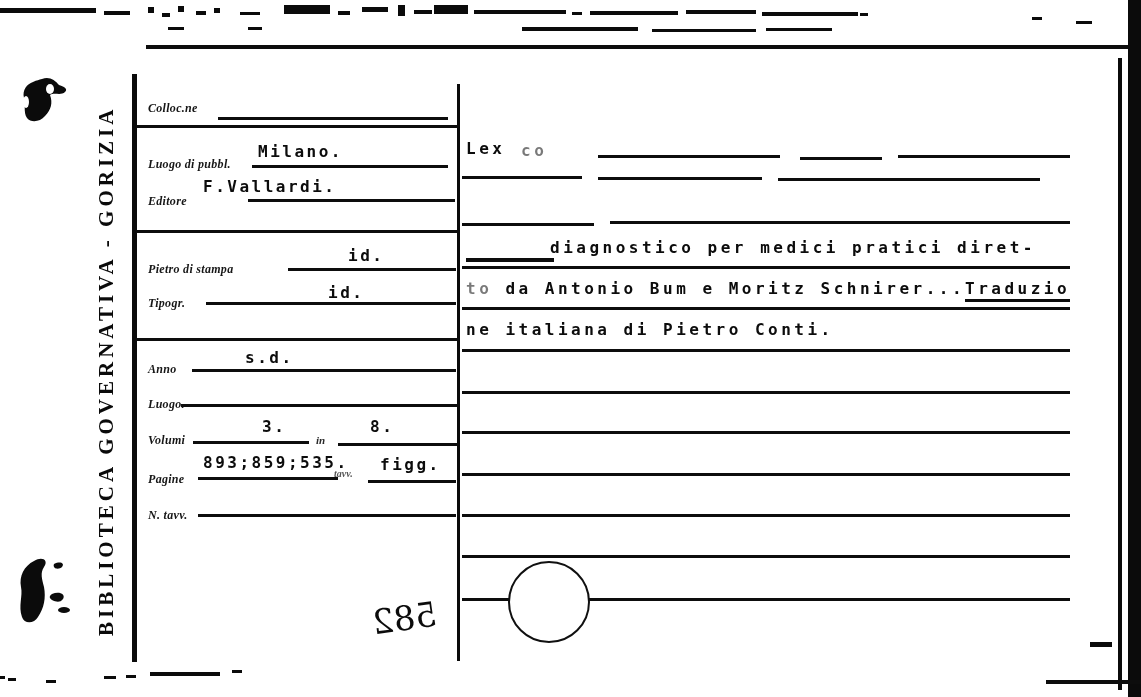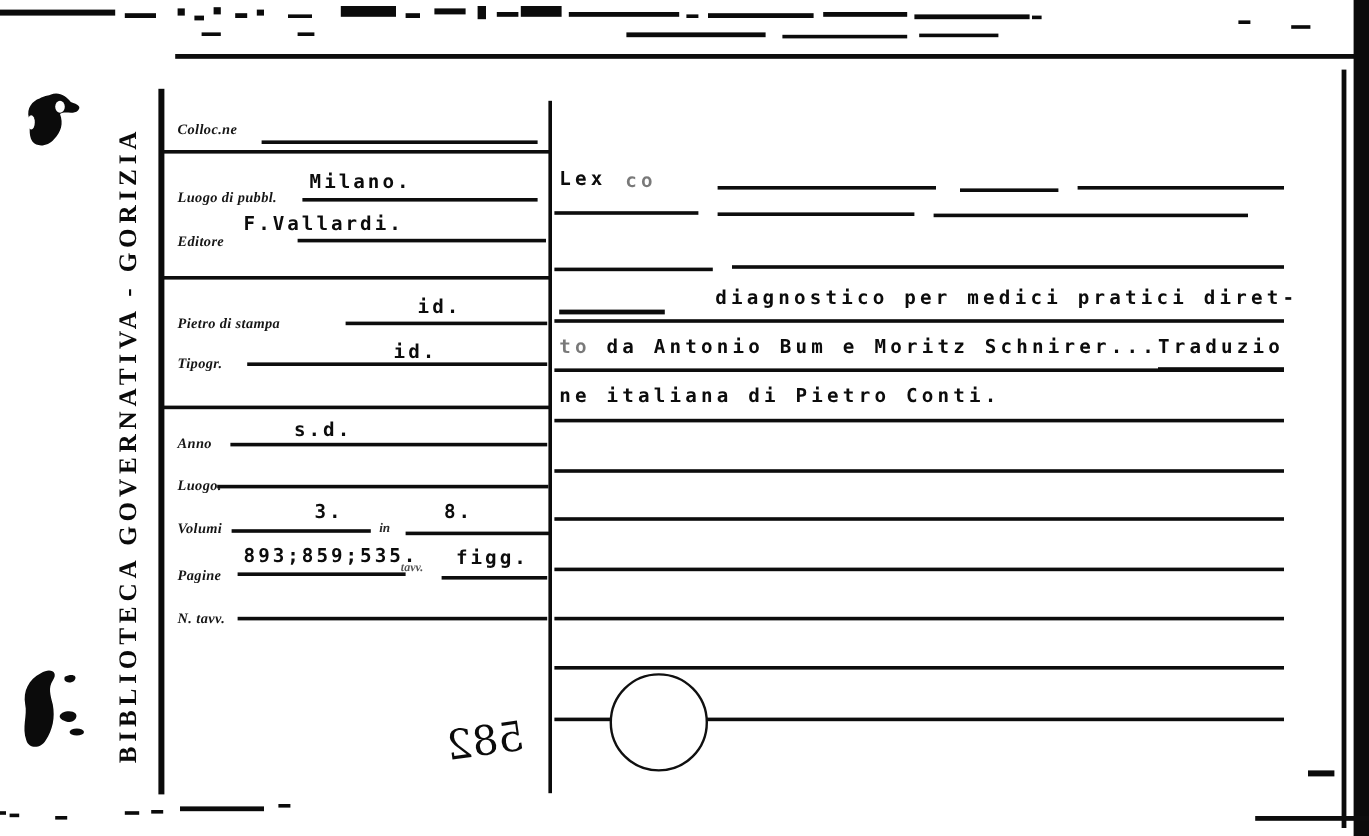--- a/index.html
+++ b/index.html
@@ -17,21 +17,21 @@
         font:italic 600 10px "Liberation Serif",serif;}
   .faded{opacity:.55;}
   .semi{opacity:.8;}
   .stamp-vert{position:absolute;left:94px;top:636px;transform:rotate(-90deg);
               transform-origin:0 0;white-space:nowrap;color:#0a0a0a;
               font:bold 21px "Liberation Serif",serif;letter-spacing:4px;}
   .stamp-circle{position:absolute;left:508px;top:561px;width:78px;height:78px;
                 border:2.5px solid #101010;border-radius:50%;background:#fff;}
   .hand{position:absolute;left:372px;top:598px;color:#0b0b0b;
         font:400 34px "DejaVu Serif",serif;transform:scaleX(-1) rotate(8deg);}
-  .u-strong{border-bottom:3px solid #0c0c0c;padding-bottom:8px;}
+  .u-strong{border-bottom:3px solid #0c0c0c;padding-bottom:1px;}
   svg.blob{position:absolute;}
 </style>
 </head>
 <body>
 
 <div class="scan">
 
   <div class="art" style="left:0;top:8px;width:96px;height:5px"></div>
   <div class="art" style="left:104px;top:11px;width:26px;height:4px"></div>
   <div class="art" style="left:148px;top:7px;width:6px;height:6px"></div>
@@ -137,21 +137,21 @@
   <div class="ln" style="left:598px;top:155px;width:182px;height:3px"></div>
   <div class="ln" style="left:800px;top:157px;width:82px"></div>
   <div class="ln" style="left:898px;top:155px;width:172px;height:3px"></div>
   <div class="ln" style="left:462px;top:176px;width:120px;height:3px"></div>
   <div class="ln" style="left:598px;top:177px;width:164px"></div>
   <div class="ln" style="left:778px;top:178px;width:262px"></div>
   <div class="ln" style="left:462px;top:223px;width:132px;height:3px"></div>
   <div class="ln" style="left:610px;top:221px;width:460px;height:3px"></div>
 
   <div class="ln" style="left:466px;top:258px;width:88px;height:4px"></div>
-  <span class="typed-r" style="left:596px;top:238px">diagnostico per medici pratici diret-</span>
+  <span class="typed-r" style="left:550px;top:238px">diagnostico per medici pratici diret-</span>
   <div class="ln" style="left:462px;top:266px;width:608px"></div>
 
   <span class="typed-r" style="left:466px;top:279px"><span class="faded">to</span><span> da Antonio Bum e Moritz Schnirer...</span><span class="u-strong">Traduzio</span></span>
   <div class="ln" style="left:462px;top:307px;width:608px"></div>
 
   <span class="typed-r" style="left:466px;top:320px">ne italiana di Pietro Conti.</span>
   <div class="ln" style="left:462px;top:349px;width:608px"></div>
 
   <div class="ln" style="left:462px;top:391px;width:608px"></div>
 

